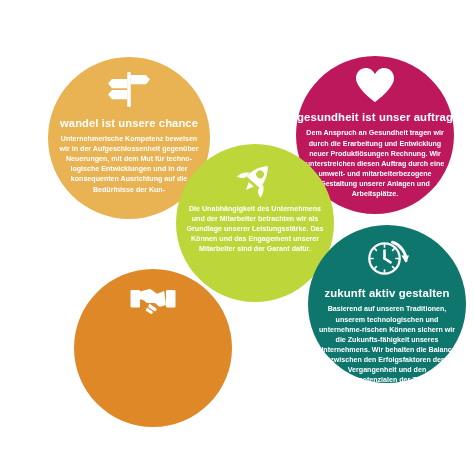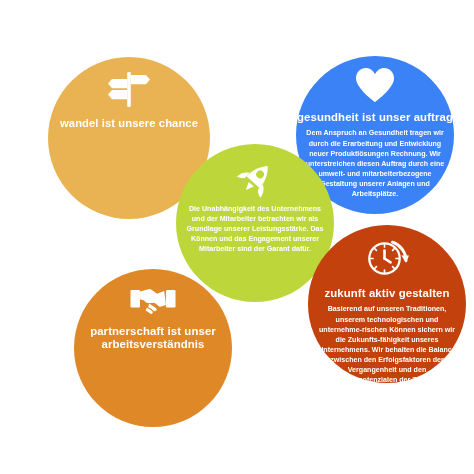--- a/index.html
+++ b/index.html
@@ -43,21 +43,21 @@
     width: 162px;
     height: 162px;
     background: #e9b253;
     z-index: 2;
   }
   .c-gesundheit {
     left: 281px;
     top: 56px;
     width: 158px;
     height: 158px;
-    background: #3b82f6;
+    background: #be185d;
     z-index: 2;
   }
   .c-leistung {
     left: 161px;
     top: 144px;
     width: 158px;
     height: 158px;
     background: #bdd73b;
     z-index: 4;
   }
@@ -67,21 +67,21 @@
     width: 158px;
     height: 158px;
     background: #df8828;
     z-index: 3;
   }
   .c-zukunft {
     left: 293px;
     top: 225px;
     width: 158px;
     height: 158px;
-    background: #c2410c;
+    background: #0f766e;
     z-index: 5;
   }
 
   .icon-wrap {
     display: block;
     line-height: 0;
   }
   .c-wandel .icon-wrap { margin-top: 12px; }
   .c-gesundheit .icon-wrap { margin-top: 11px; }
   .c-leistung .icon-wrap { margin-top: 16px; }
@@ -120,20 +120,21 @@
   <div class="circle c-wandel">
     <span class="icon-wrap">
       <svg width="46" height="40" viewBox="0 0 46 40" fill="#ffffff">
         <rect x="21.2" y="3" width="3.6" height="35" rx="1.1"></rect>
         <path d="M24.8 6.0 H40.0 L44.0 10.6 L40.0 15.2 H24.8 Z"></path>
         <path d="M21.2 10.0 H6.0 L2.0 14.6 L6.0 19.2 H21.2 Z"></path>
         <path d="M21.2 21.0 H6.0 L2.0 25.6 L6.0 30.2 H21.2 Z"></path>
       </svg>
     </span>
     <div class="headline">wandel ist unsere chance</div>
+    <div class="body-text">Unternehmerische Kompetenz beweisen wir in der Aufgeschlossenheit gegenüber Neuerungen, mit dem Mut für techno-logische Entwicklungen und in der konsequenten Ausrichtung auf die Bedürfnisse der Kun-</div>
   </div>
 
   <div class="circle c-gesundheit">
     <span class="icon-wrap">
       <svg width="40" height="36" viewBox="0 0 40 36" fill="#ffffff">
         <path d="M20 35 C20 35 1 21.5 1 11.2 C1 4.9 5.8 1 10.8 1 C15.0 1 18.3 3.6 20 7.2 C21.7 3.6 25.0 1 29.2 1 C34.2 1 39 4.9 39 11.2 C39 21.5 20 35 20 35 Z"></path>
       </svg>
     </span>
     <div class="headline">gesundheit ist unser auftrag</div>
     <div class="body-text">Dem Anspruch an Gesundheit tragen wir durch die Erarbeitung und Entwicklung neuer Produktlösungen Rechnung. Wir unterstreichen diesen Auftrag durch eine umwelt- und mitarbeiterbezogene Gestaltung unserer Anlagen und Arbeitsplätze.</div>
@@ -157,21 +158,20 @@
   <div class="circle c-partnerschaft">
     <span class="icon-wrap">
       <svg width="46" height="30" viewBox="0 0 46 30" fill="#ffffff">
         <rect x="0.5" y="4.0" width="9.5" height="17.5" rx="1.2"></rect>
         <rect x="36.0" y="4.0" width="9.5" height="17.5" rx="1.2"></rect>
         <path d="M10.0 5.6 L18.4 3.2 C19.6 2.9 20.6 3.1 21.5 3.8 L27.0 7.8 L34.2 5.0 L36.0 19.0 L31.0 20.6 C30.0 20.9 29.2 20.7 28.5 20.1 L24.8 17.0 L18.0 17.0 C16.3 17.0 15.0 16.0 14.4 14.6 L10.0 13.2 Z"></path>
         <path d="M19.2 17.6 L25.8 22.0 C26.7 22.6 26.9 23.6 26.3 24.4 C25.8 25.2 24.8 25.4 24.0 24.9 L18.2 21.0 Z"></path>
         <path d="M17.0 21.4 L22.0 24.9 C22.8 25.5 23.0 26.4 22.5 27.2 C22.0 27.9 21.0 28.1 20.2 27.6 L15.6 24.6 Z"></path>
       </svg>
     </span>
-    <div class="headline">partnerschaft ist unser arbeitsverständnis</div>
   </div>
 
   <div class="circle c-zukunft">
     <span class="icon-wrap">
       <svg width="44" height="40" viewBox="0 0 44 40" fill="none">
         <circle cx="19.5" cy="20.5" r="15.2" stroke="#ffffff" stroke-width="2.3" fill="none"></circle>
         <g stroke="#ffffff" stroke-width="1.7" stroke-linecap="round">
           <line x1="19.5" y1="6.6" x2="19.5" y2="9.0"></line>
           <line x1="19.5" y1="32.0" x2="19.5" y2="34.4"></line>
           <line x1="5.6" y1="20.5" x2="8.0" y2="20.5"></line>

